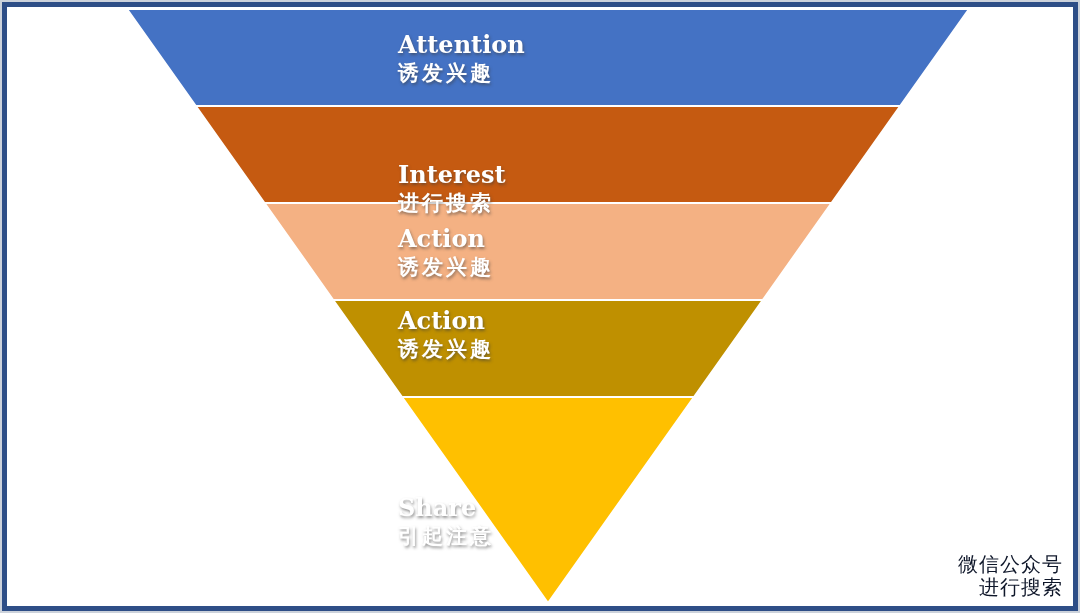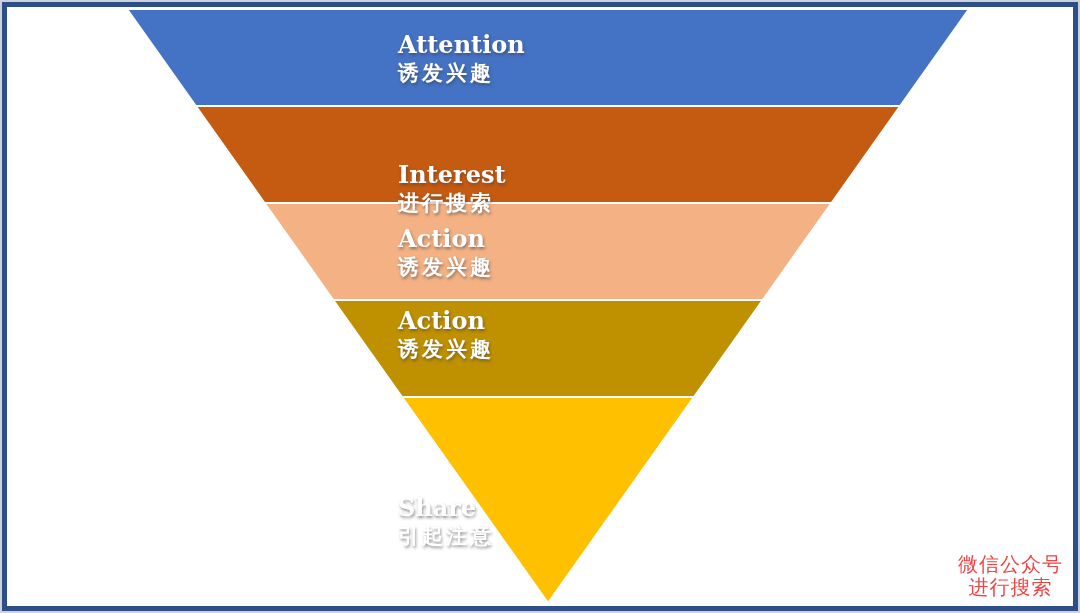--- a/index.html
+++ b/index.html
@@ -55,24 +55,24 @@
   .lbl-attention { top: 9px;   height: 97px; }
   .lbl-interest  { top: 106px; height: 97px; margin-top: 33px; }
   .lbl-search    { top: 203px; height: 97px; }
   .lbl-action    { top: 300px; height: 68px; }
   .lbl-share     { top: 418px; height: 206px; }
 
   .watermark {
     position: absolute;
     right: 17px;
     bottom: 14px;
-    text-align: center;
+    text-align: right;
     font-size: 20px;
     line-height: 23px;
-    color: #ef4444;
+    color: #0f172a;
     letter-spacing: 1px;
   }
 </style>
 </head>
 <body>
 
 <div class="canvas">
 
   <svg class="funnel-svg" viewBox="0 0 1080 613" xmlns="http://www.w3.org/2000/svg">
     <polygon points="127,9 969,9 900.2,106 195.8,106" stroke="#ffffff" stroke-width="2" stroke-linejoin="miter" fill="#4472C4"></polygon>

